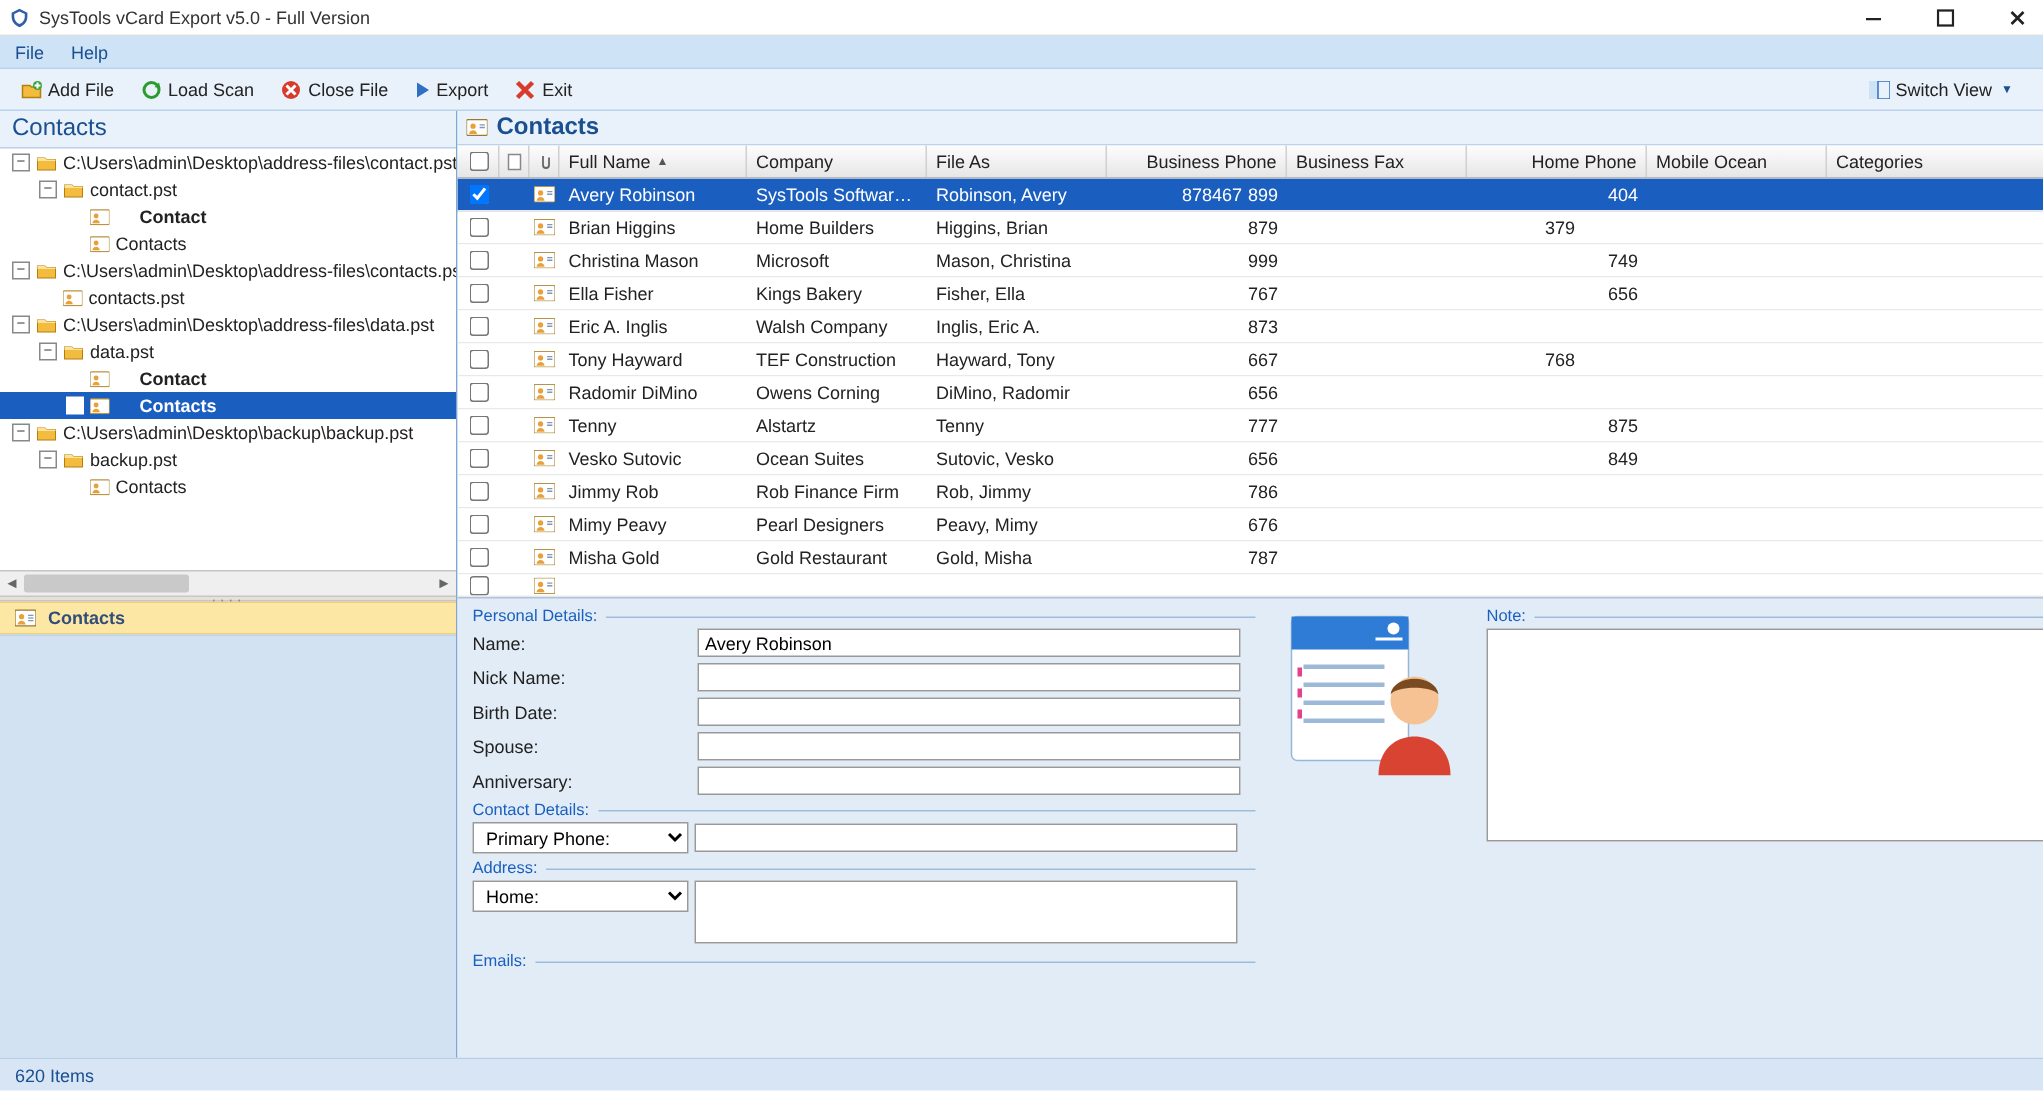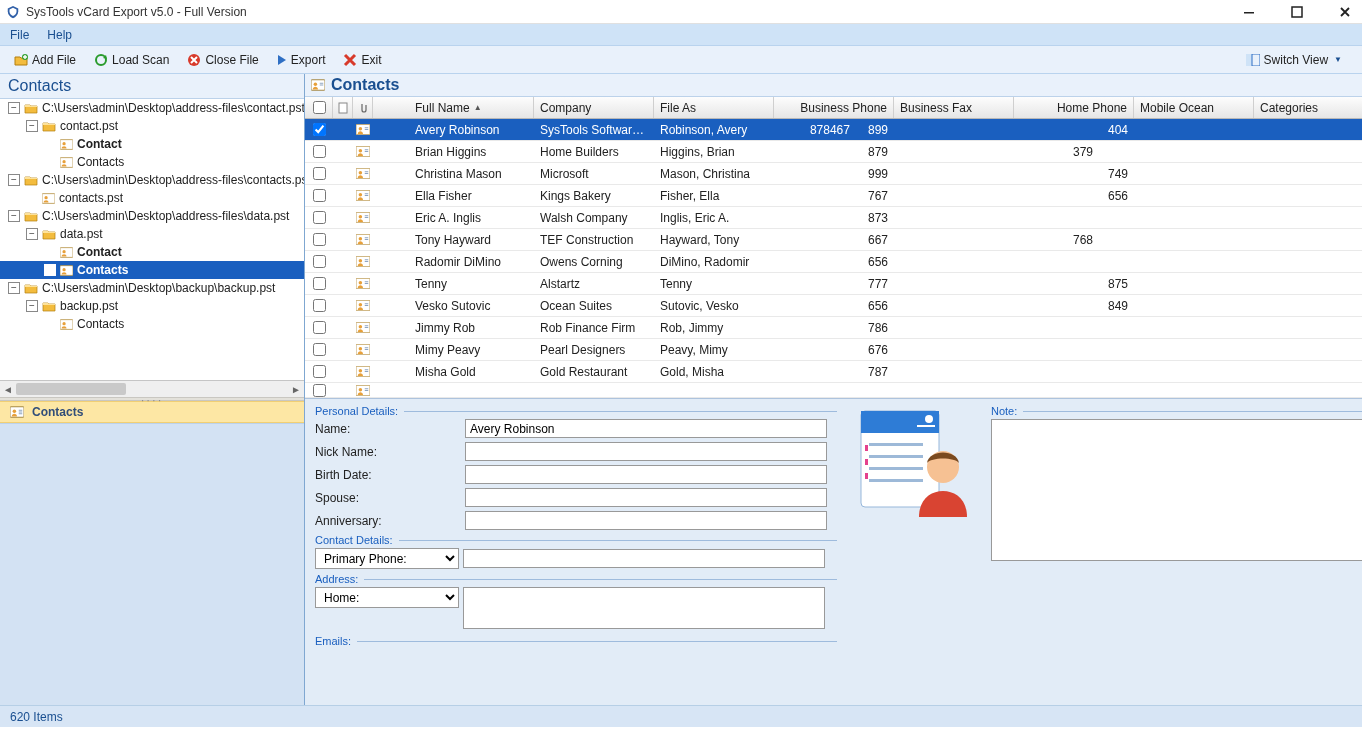--- a/index.html
+++ b/index.html
@@ -28,21 +28,21 @@
   
   .left-panel { width:305px; display:flex; flex-direction:column; border-right:1px solid #7fa7d1; }
   .panel-title { font-size:16px; color:#1a4f90; padding:3px 8px; border-bottom:1px solid #bcd2ea; background:#e9f1fb; }
   .tree-wrap { flex:1; overflow:auto; background:#fff; position:relative; }
   .tree-wrap-inner { width:380px; }
   .tree-row { display:flex; align-items:center; height:18px; white-space:nowrap; cursor:default; }
   .tree-row .toggle { width:12px; height:12px; border:1px solid #888; display:flex; align-items:center; justify-content:center; font-size:10px; line-height:1; margin-right:4px; color:#444; background:#fff; }
   .tree-row .toggle.blank { border:none; }
   .tree-row .folder-ico { width:14px; height:12px; margin-right:4px; }
   .tree-row.selected { background:#1a5fbf; color:#fff; }
-  .tree-row.bold .lbl { font-weight:bold; }
+  .tree-row.bold .lbl { font-weight:bold;margin-left:16px; }
 
   .left-scroll-x { height:17px; background:#efefef; border-top:1px solid #c5c5c5; position:relative; }
   .left-scroll-x .thumb { position:absolute; left:16px; top:2px; height:12px; width:110px; background:#c9c9c9; border-radius:2px; }
   .left-scroll-x .arr { position:absolute; top:0; width:16px; height:16px; display:flex; align-items:center; justify-content:center; font-size:10px; color:#666; }
   .left-scroll-x .arr.l { left:0; } .left-scroll-x .arr.r { right:0; }
 
   .left-resize { height:4px; background:#e3e1da; border-top:1px solid #c9c7c1; border-bottom:1px solid #c9c7c1; position:relative; }
   .left-resize::after { content:"····"; position:absolute; left:50%; top:-4px; transform:translateX(-50%); color:#8c8c8c; letter-spacing:2px; font-size:11px; }
 
   .nav-contacts { background:#fde7a4; height:22px; display:flex; align-items:center; gap:8px; padding-left:10px; font-weight:bold; color:#314e79; border-top:1px solid #f1cf74; border-bottom:1px solid #f1cf74; }
@@ -54,33 +54,33 @@
   .rp-header { display:flex; align-items:center; padding:2px 6px; border-bottom:1px solid #bcd2ea; background:#e9f1fb; }
   .rp-header .title { font-size:16px; font-weight:bold; color:#1a4f90; display:flex; align-items:center; gap:6px; }
 
   
   .tbl-header { display:flex; height:22px; background:linear-gradient(#fdfdfd,#e6e6e6); border-bottom:1px solid #b8b8b8; }
   .th { border-right:1px solid #cfcfcf; display:flex; align-items:center; padding:0 6px; font-size:12px; color:#222; overflow:hidden; white-space:nowrap; }
   .th.chk { width:28px; justify-content:center; padding:0; }
   .th.ico1,.th.ico2 { width:20px; padding:0; justify-content:center; }
   .th .sort-caret { font-size:8px; margin-left:4px; color:#555; }
 
-  .col-fn { width:125px;margin-left:36px; } .col-co { width:120px; } .col-fa { width:120px; }
+  .col-fn { width:125px; } .col-co { width:120px; } .col-fa { width:120px; }
   .col-bp { width:120px; text-align:right; justify-content:flex-end; }
   .col-bf { width:120px; } .col-hp { width:120px; text-align:right; justify-content:flex-end; }
   .col-mp { width:120px; } .col-cat { flex:1; }
 
   .tbl-body { overflow:hidden; }
   .tr { display:flex; height:22px; align-items:center; border-bottom:1px solid #e9e9e9; background:#fff; }
   .tr.selected { background:#1a5fbf; color:#fff; }
   .td { padding:0 6px; overflow:hidden; white-space:nowrap; text-overflow:ellipsis; }
   .td.chk { width:28px; display:flex; justify-content:center; padding:0; }
   .td.ico1,.td.ico2 { width:20px; padding:0; display:flex; justify-content:center; }
   .tr input[type=checkbox] { margin:0; width:13px; height:13px; }
-  .mask { background:#fff; color:#fff !important; display:inline-block; padding:0 18px 0 0; }
+  .mask { background:#fff; color:#fff !important; display:inline-block; padding:0 4px 0 0; }
   .tr.selected .mask { background:#1a5fbf; }
 
   .card-ico { width:14px; height:11px; }
 
   
   .detail { flex:1; background:#e2ecf7; border-top:1px solid #adc3dd; padding:6px 10px 4px 10px; overflow:hidden; position:relative; }
   .detail-row { display:flex; gap:14px; }
   .detail-left { width:522px; }
   .fieldset-title { color:#1a5fbf; font-size:11px; display:flex; align-items:center; gap:6px; margin-bottom:2px; }
   .fieldset-title .line { flex:1; height:1px; background:#9ebbdd; }

